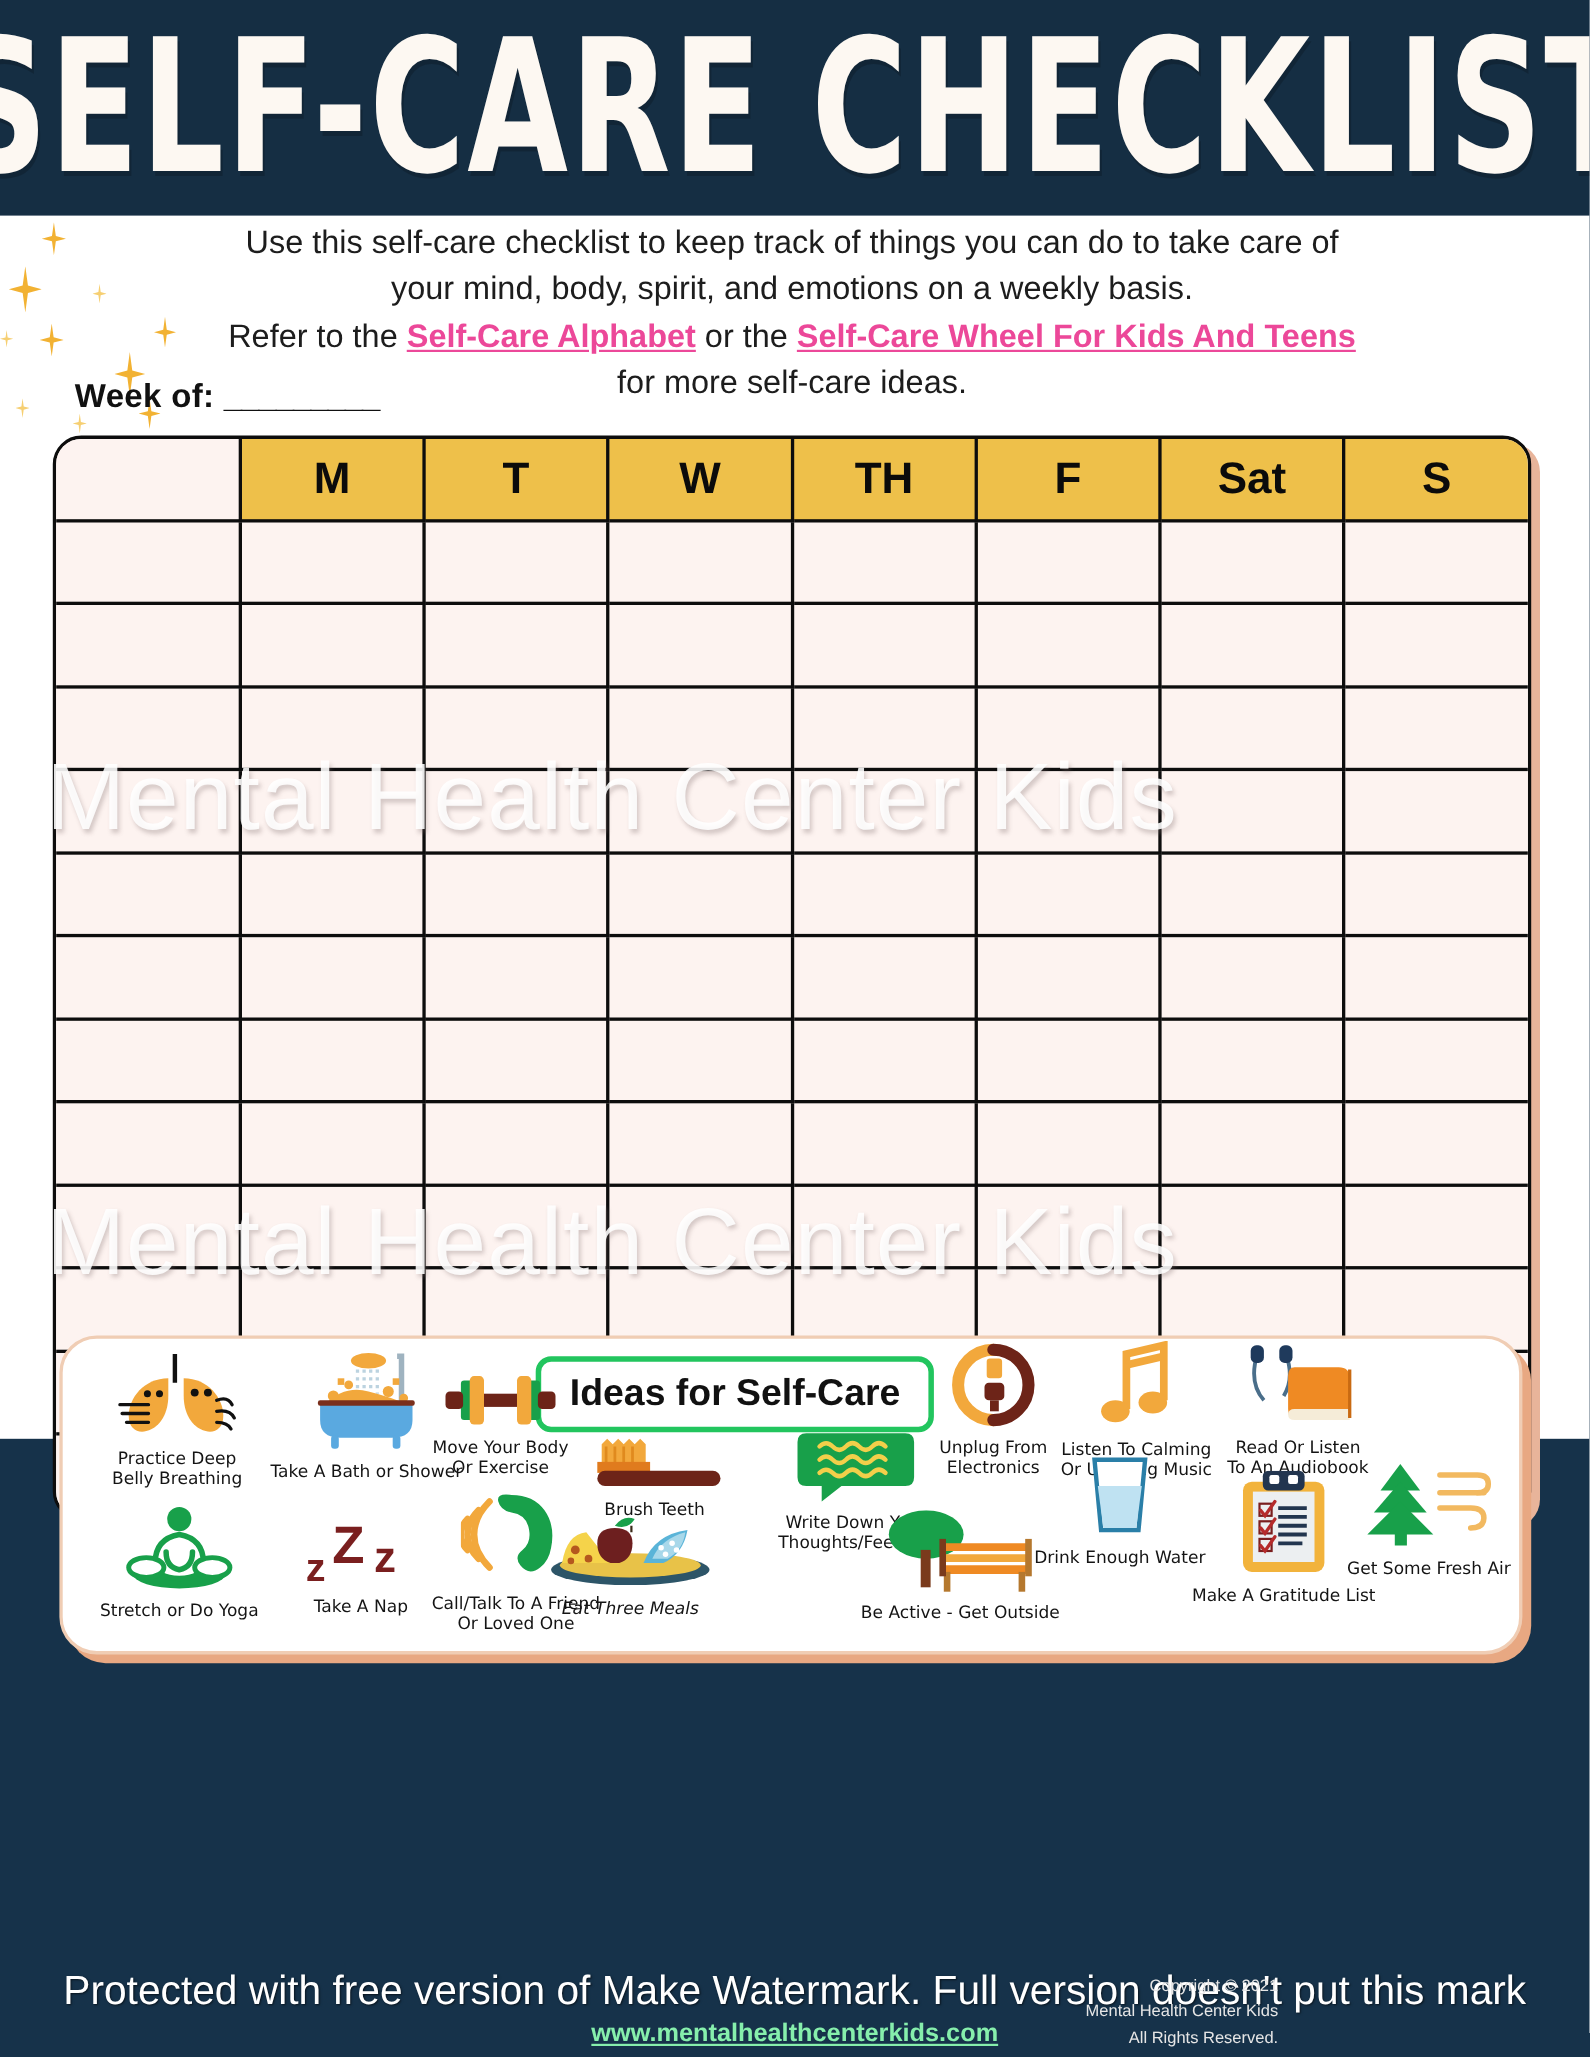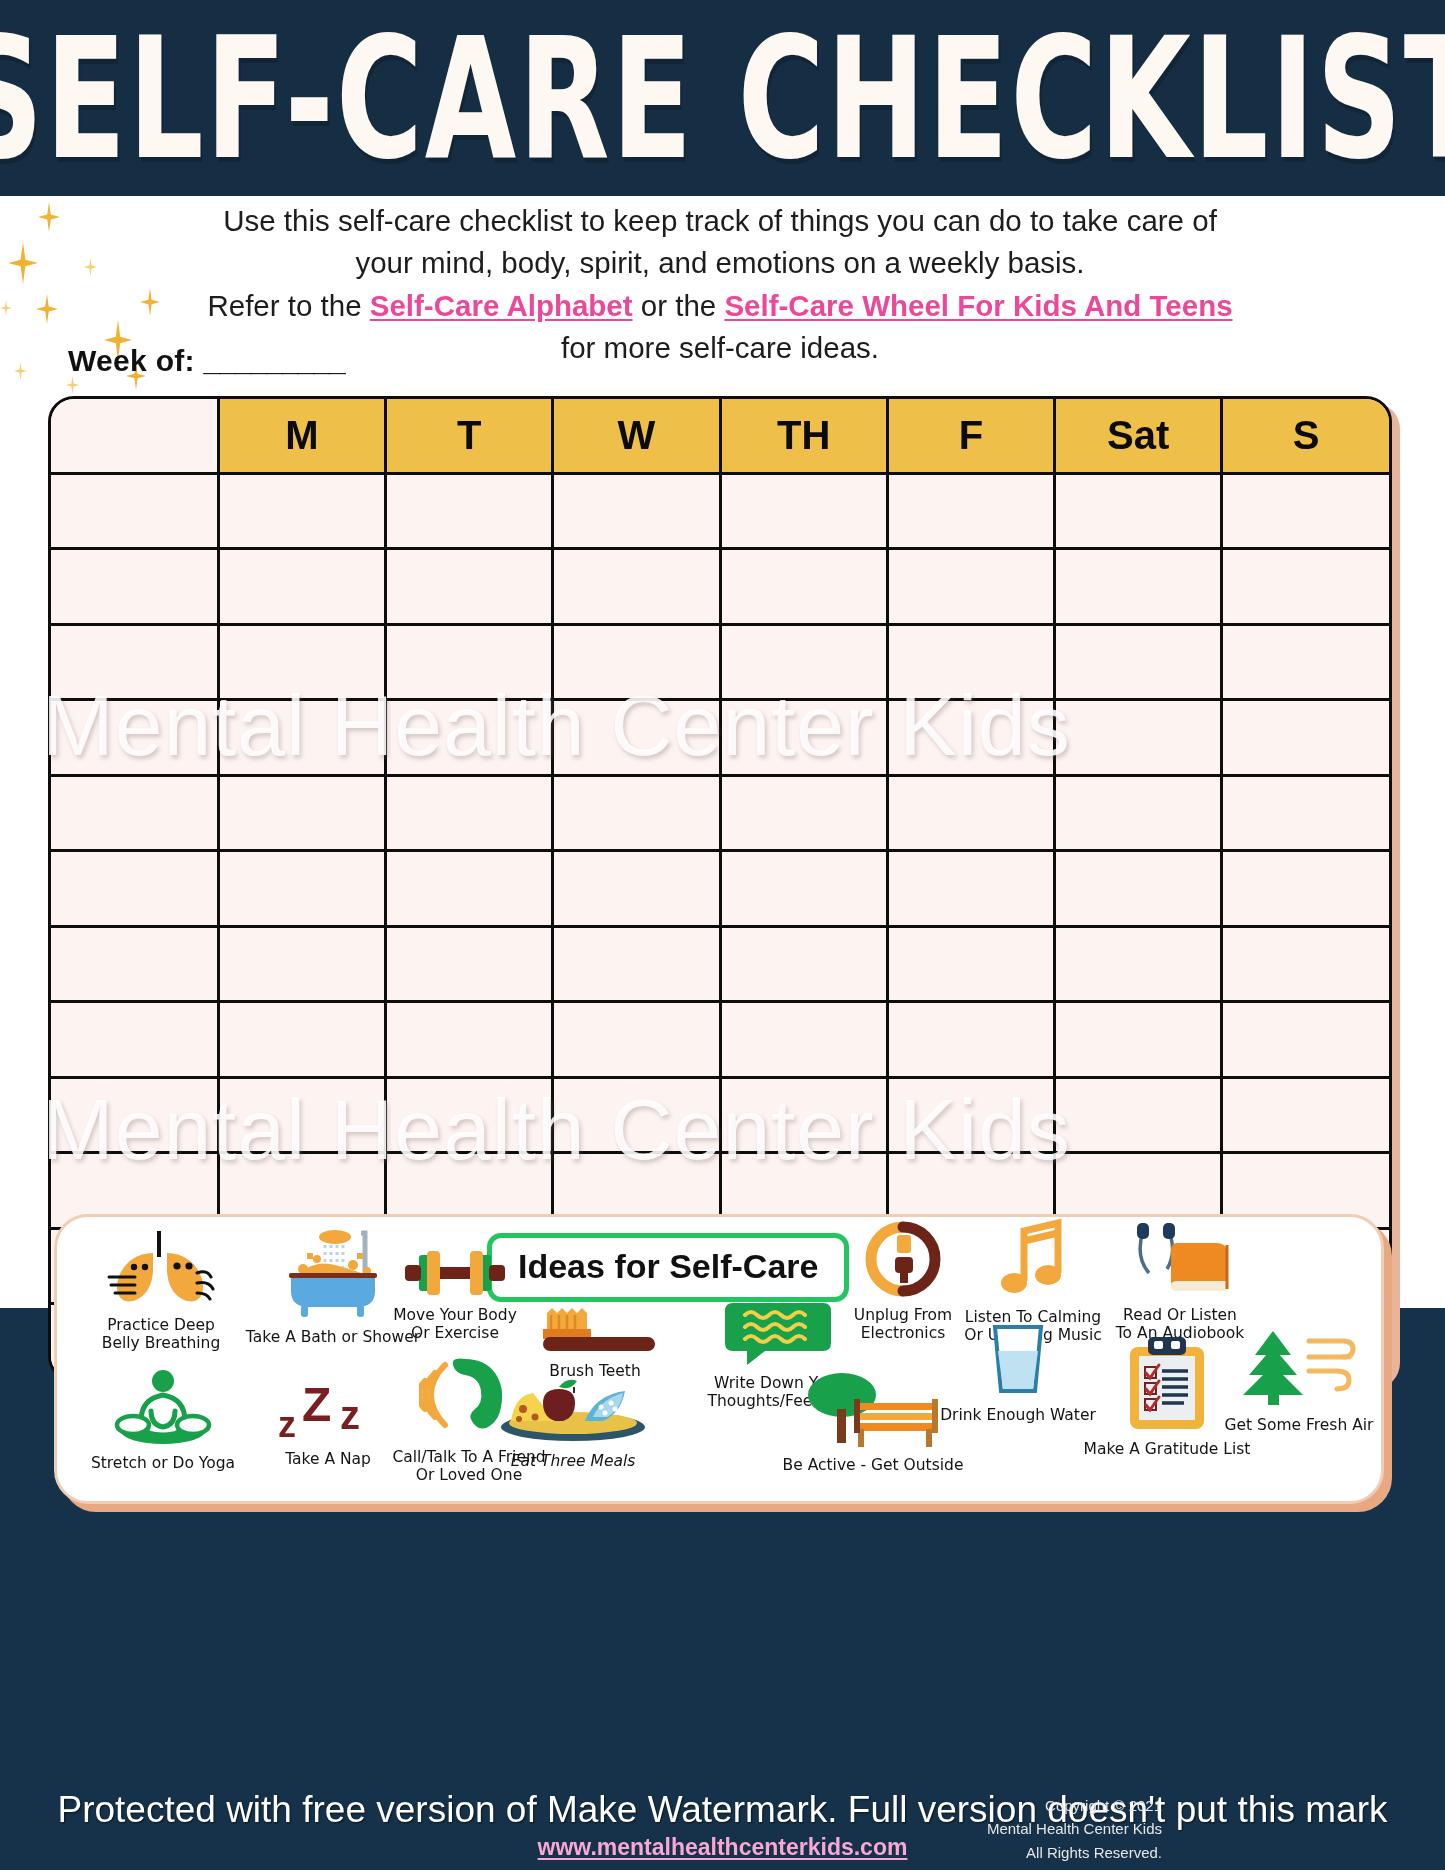--- a/index.html
+++ b/index.html
@@ -150,21 +150,21 @@
     position:absolute; left:0; top:-1px; width:1445px;
     text-align:center;
     font-size:37px; color:#ffffff;
     font-family:"Liberation Sans", sans-serif;
     text-shadow:1px 1px 2px rgba(0,0,0,0.6);
     white-space:nowrap;
   }
   .site {
     position:absolute; left:0; top:44px; width:1445px;
     text-align:center;
-    font-size:23px; font-weight:bold; color:#f9a8d4;
+    font-size:23px; font-weight:bold; color:#86efac;
     text-decoration:underline; text-underline-offset:3px;
   }
   .copy {
     position:absolute; right:16px; top:4px; width:300px;
     text-align:right;
     font-size:15px; color:#e6e6e6; line-height:1.55;
   }
 </style>
 </head>
 <body>

